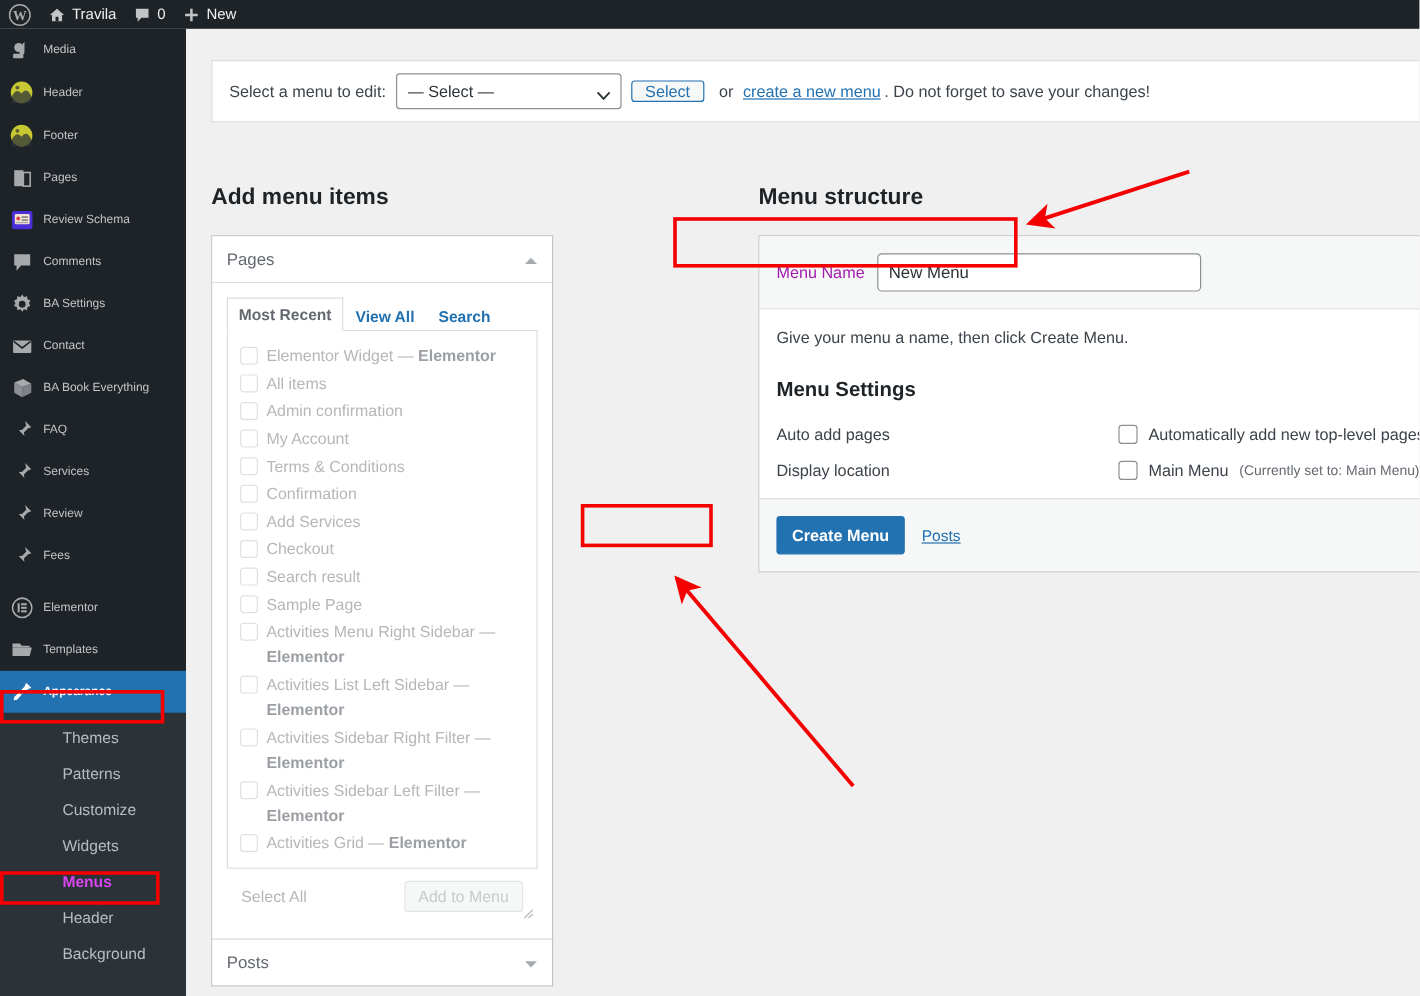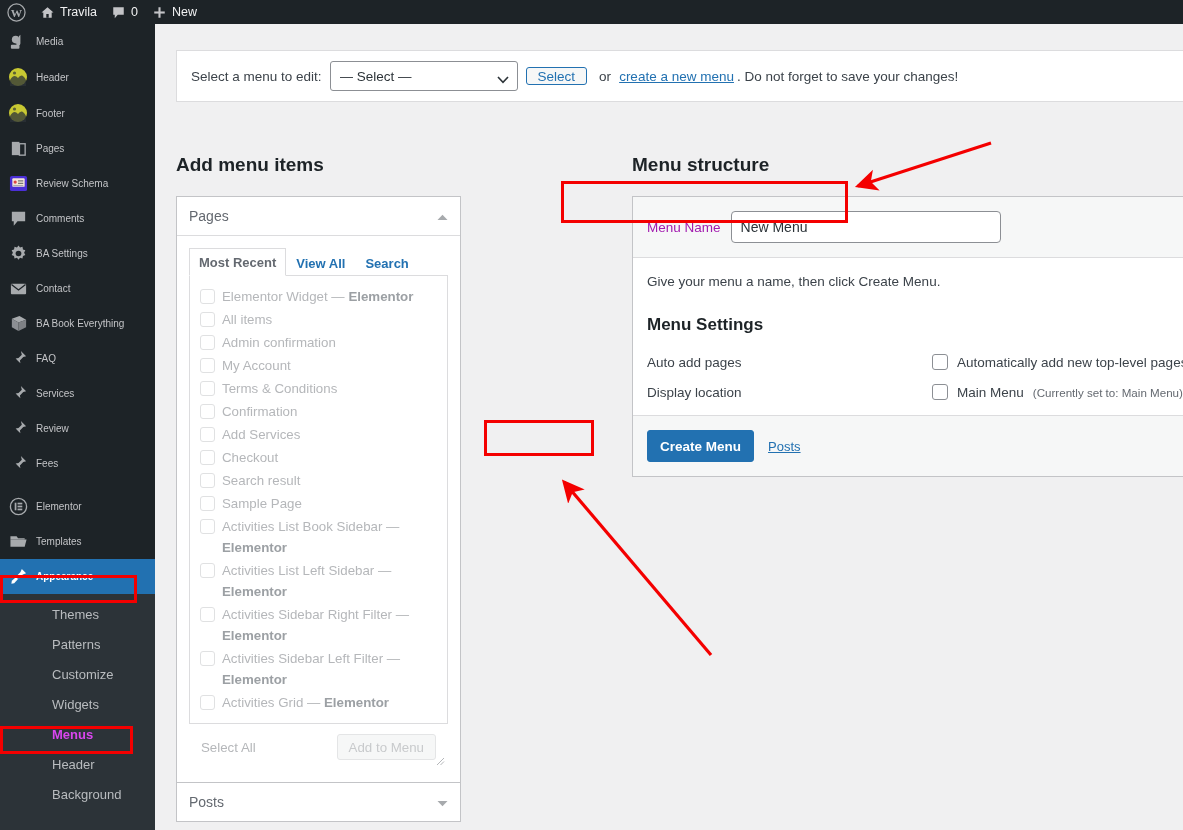--- a/index.html
+++ b/index.html
@@ -573,21 +573,21 @@
             <div class="chk-row">
                 <span class="chk"></span>
                 <span>Search result</span>
               </div>
             <div class="chk-row">
                 <span class="chk"></span>
                 <span>Sample Page</span>
               </div>
             <div class="chk-row">
                 <span class="chk"></span>
-                <span><span>Activities List Book Sidebar — </span><b>Elementor</b></span>
+                <span><span>Activities Menu Right Sidebar — </span><b>Elementor</b></span>
               </div>
             <div class="chk-row">
                 <span class="chk"></span>
                 <span><span>Activities List Left Sidebar — </span><b>Elementor</b></span>
               </div>
             <div class="chk-row">
                 <span class="chk"></span>
                 <span><span>Activities Sidebar Right Filter — </span><b>Elementor</b></span>
               </div>
             <div class="chk-row">

